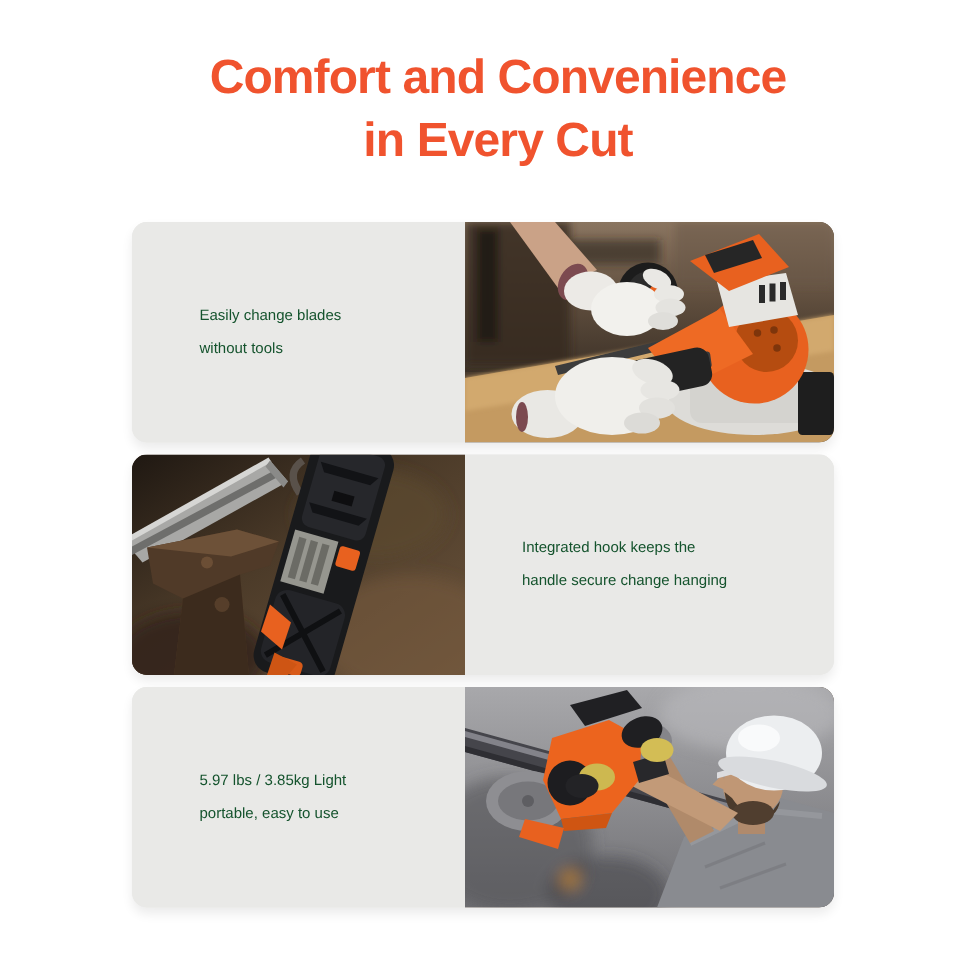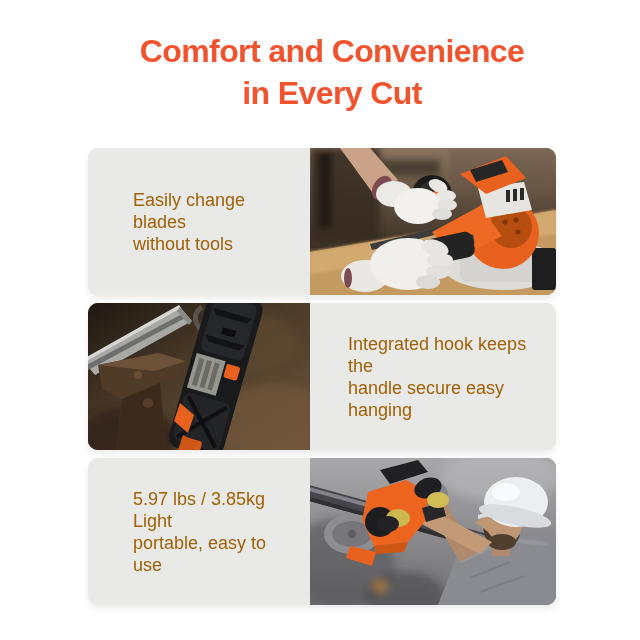--- a/index.html
+++ b/index.html
@@ -21,21 +21,21 @@
     background:#E9E9E7;box-shadow:0 4px 7px rgba(0,0,0,0.08);
   }
   .w-s{width:222px;flex:0 0 222px;}
   .w-l{width:246px;flex:0 0 246px;}
   .cell-text{
     display:flex;align-items:center;box-sizing:border-box;background:#E9E9E7;
   }
   .pad-a{padding-left:45px;padding-right:12px;}
   .pad-b{padding-left:38px;padding-right:12px;}
   .feature-text{
-    font-size:18px;color:#a16207;line-height:22px;white-space:pre-line;
+    font-size:10px;color:#14532d;line-height:22px;white-space:pre-line;
   }
   .cell-img{position:relative;overflow:hidden;background:#4a3b2e;}
   .cell-img svg{display:block;width:100%;height:100%;}
 </style>
 </head>
 <body>
 
 <div class="page">
 
   <div class="title">Comfort and Convenience
@@ -172,21 +172,21 @@
             <rect x="104" y="96" width="48" height="50" rx="8" fill="#232428"></rect>
             <path d="M108,100 L148,142 M148,100 L108,142" stroke="#0f1012" stroke-width="4" fill="none"></path>
             <rect x="116" y="140" width="18" height="10" rx="3" fill="#d85a18"></rect>
           </g>
           <polygon points="92,100 106,112 100,130 86,118" fill="#e8611f"></polygon>
           <polygon points="95,132 110,140 104,147 90,147" fill="#ce5514"></polygon>
         </svg>
       </div>
       <div class="cell-text w-l pad-b">
         <div class="feature-text">Integrated hook keeps the
-handle secure easy hanging</div>
+handle secure change hanging</div>
       </div>
     </div>
 
     <div class="row">
       <div class="cell-text w-s pad-a">
         <div class="feature-text">5.97 lbs / 3.85kg Light
 portable, easy to use</div>
       </div>
       <div class="cell-img w-l">
         <svg viewBox="0 0 246 147" preserveAspectRatio="none">

